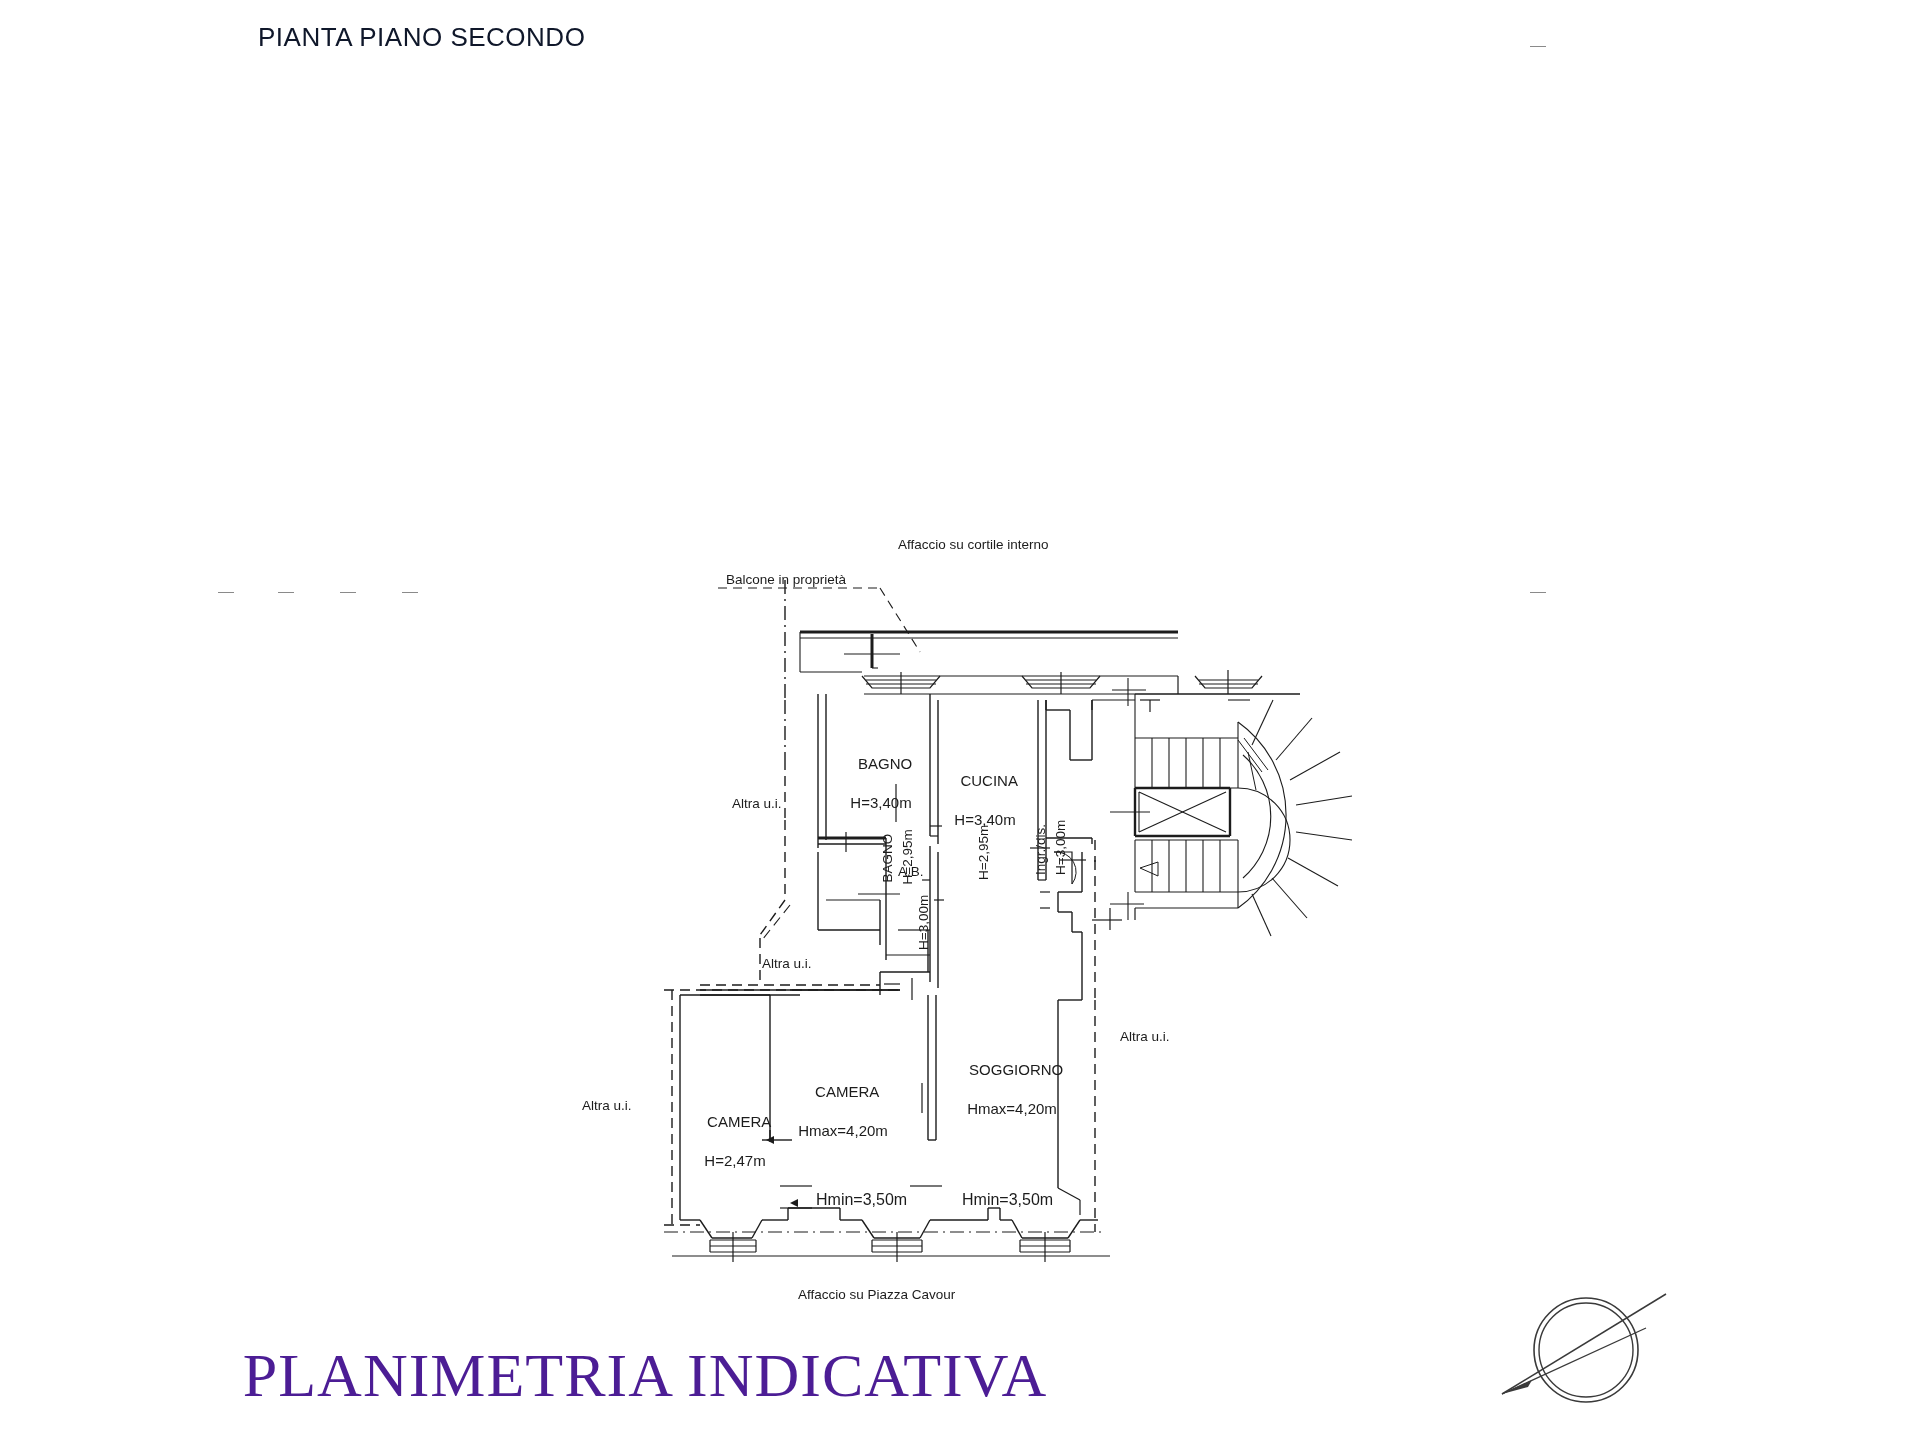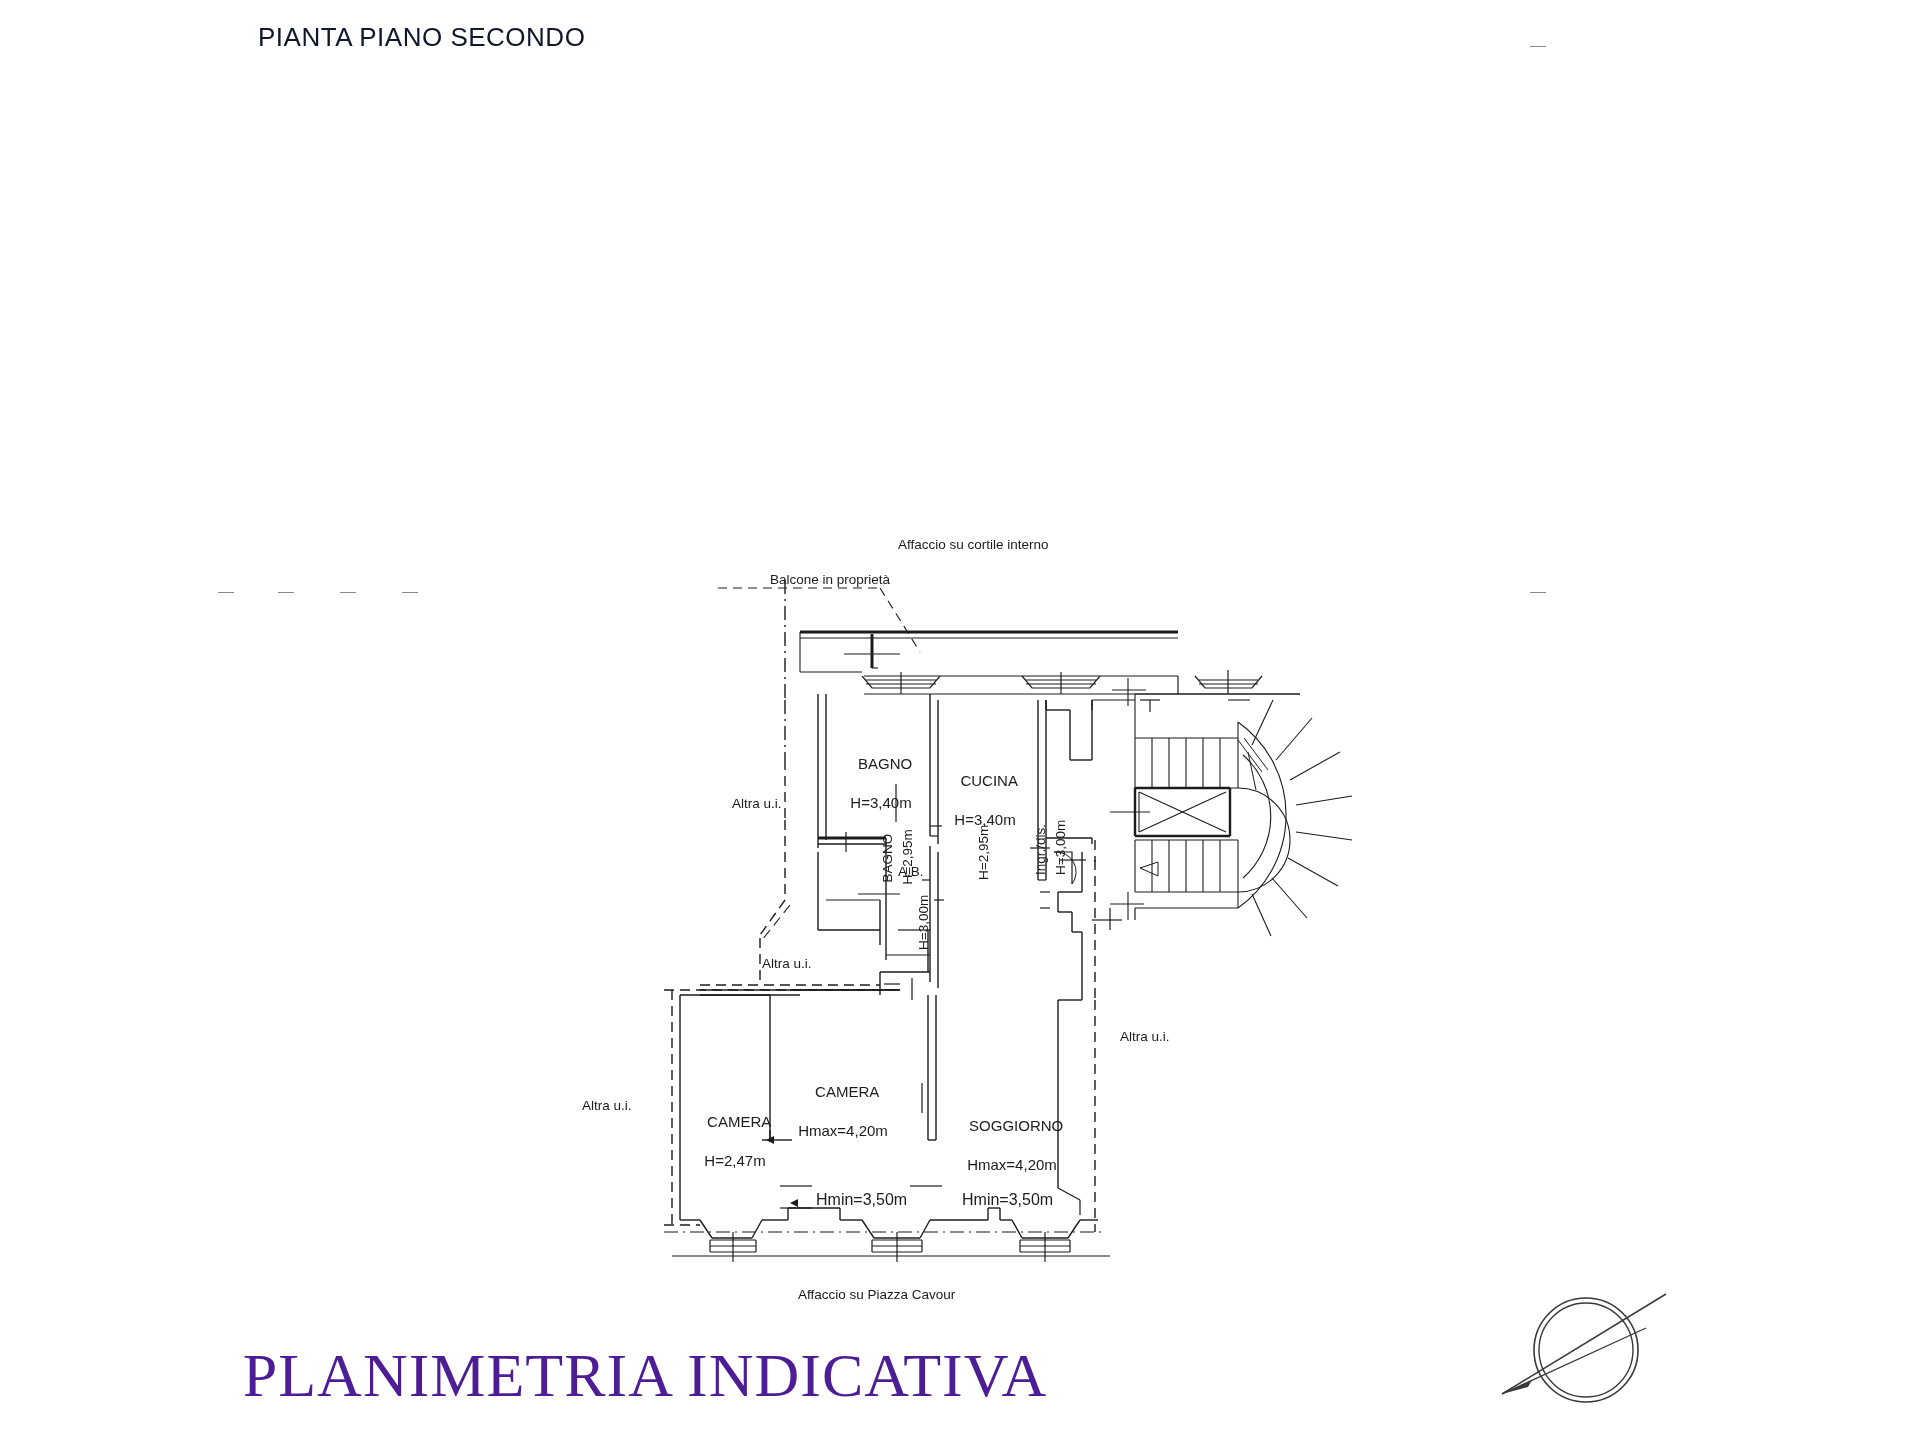--- a/index.html
+++ b/index.html
@@ -386,21 +386,21 @@
       <path d="M 1128 892 L 1128 920"></path>
       <path d="M 1228 700 L 1250 700"></path>
     </g>
   </g>
 </svg>
 
 <div class="ann note" style="left:898px; top:536px;">Affaccio su cortile interno</div>
 
 <div class="ann note" style="left:798px; top:1286px;text-align:right;">Affaccio su Piazza Cavour</div>
 
-<div class="ann note" style="left:726px; top:571px;margin-left:44px;">Balcone in proprietà</div>
+<div class="ann note" style="left:726px; top:571px;">Balcone in proprietà</div>
 
 <div class="ann note" style="left:732px; top:795px;">Altra u.i.</div>
 
 <div class="ann note" style="left:762px; top:955px;">Altra u.i.</div>
 
 <div class="ann note" style="left:582px; top:1097px;">Altra u.i.</div>
 
 <div class="ann note" style="left:1120px; top:1028px;">Altra u.i.</div>
 
 <div class="ann room" style="left:826px; top:735px; width:110px;">
@@ -432,21 +432,21 @@
 <div class="ann room" style="left:680px; top:1093px; width:110px;">
   <span>CAMERA</span>
   <span class="l2">H=2,47m</span>
 </div>
 
 <div class="ann room" style="left:768px; top:1063px; width:150px;">
   <span>CAMERA</span>
   <span class="l2">Hmax=4,20m</span>
 </div>
 
-<div class="ann room" style="left:932px; top:1097px; width:160px;">
+<div class="ann room" style="left:932px; top:1041px; width:160px;">
   <span>SOGGIORNO</span>
   <span class="l2">Hmax=4,20m</span>
 </div>
 
 <div class="ann dim" style="left:816px; top:1190px;">Hmin=3,50m</div>
 
 <div class="ann dim" style="left:962px; top:1190px;">Hmin=3,50m</div>
 
 <svg id="compass-rose" viewBox="0 0 190 150">
   <g fill="none" stroke="#3a3a3a">

